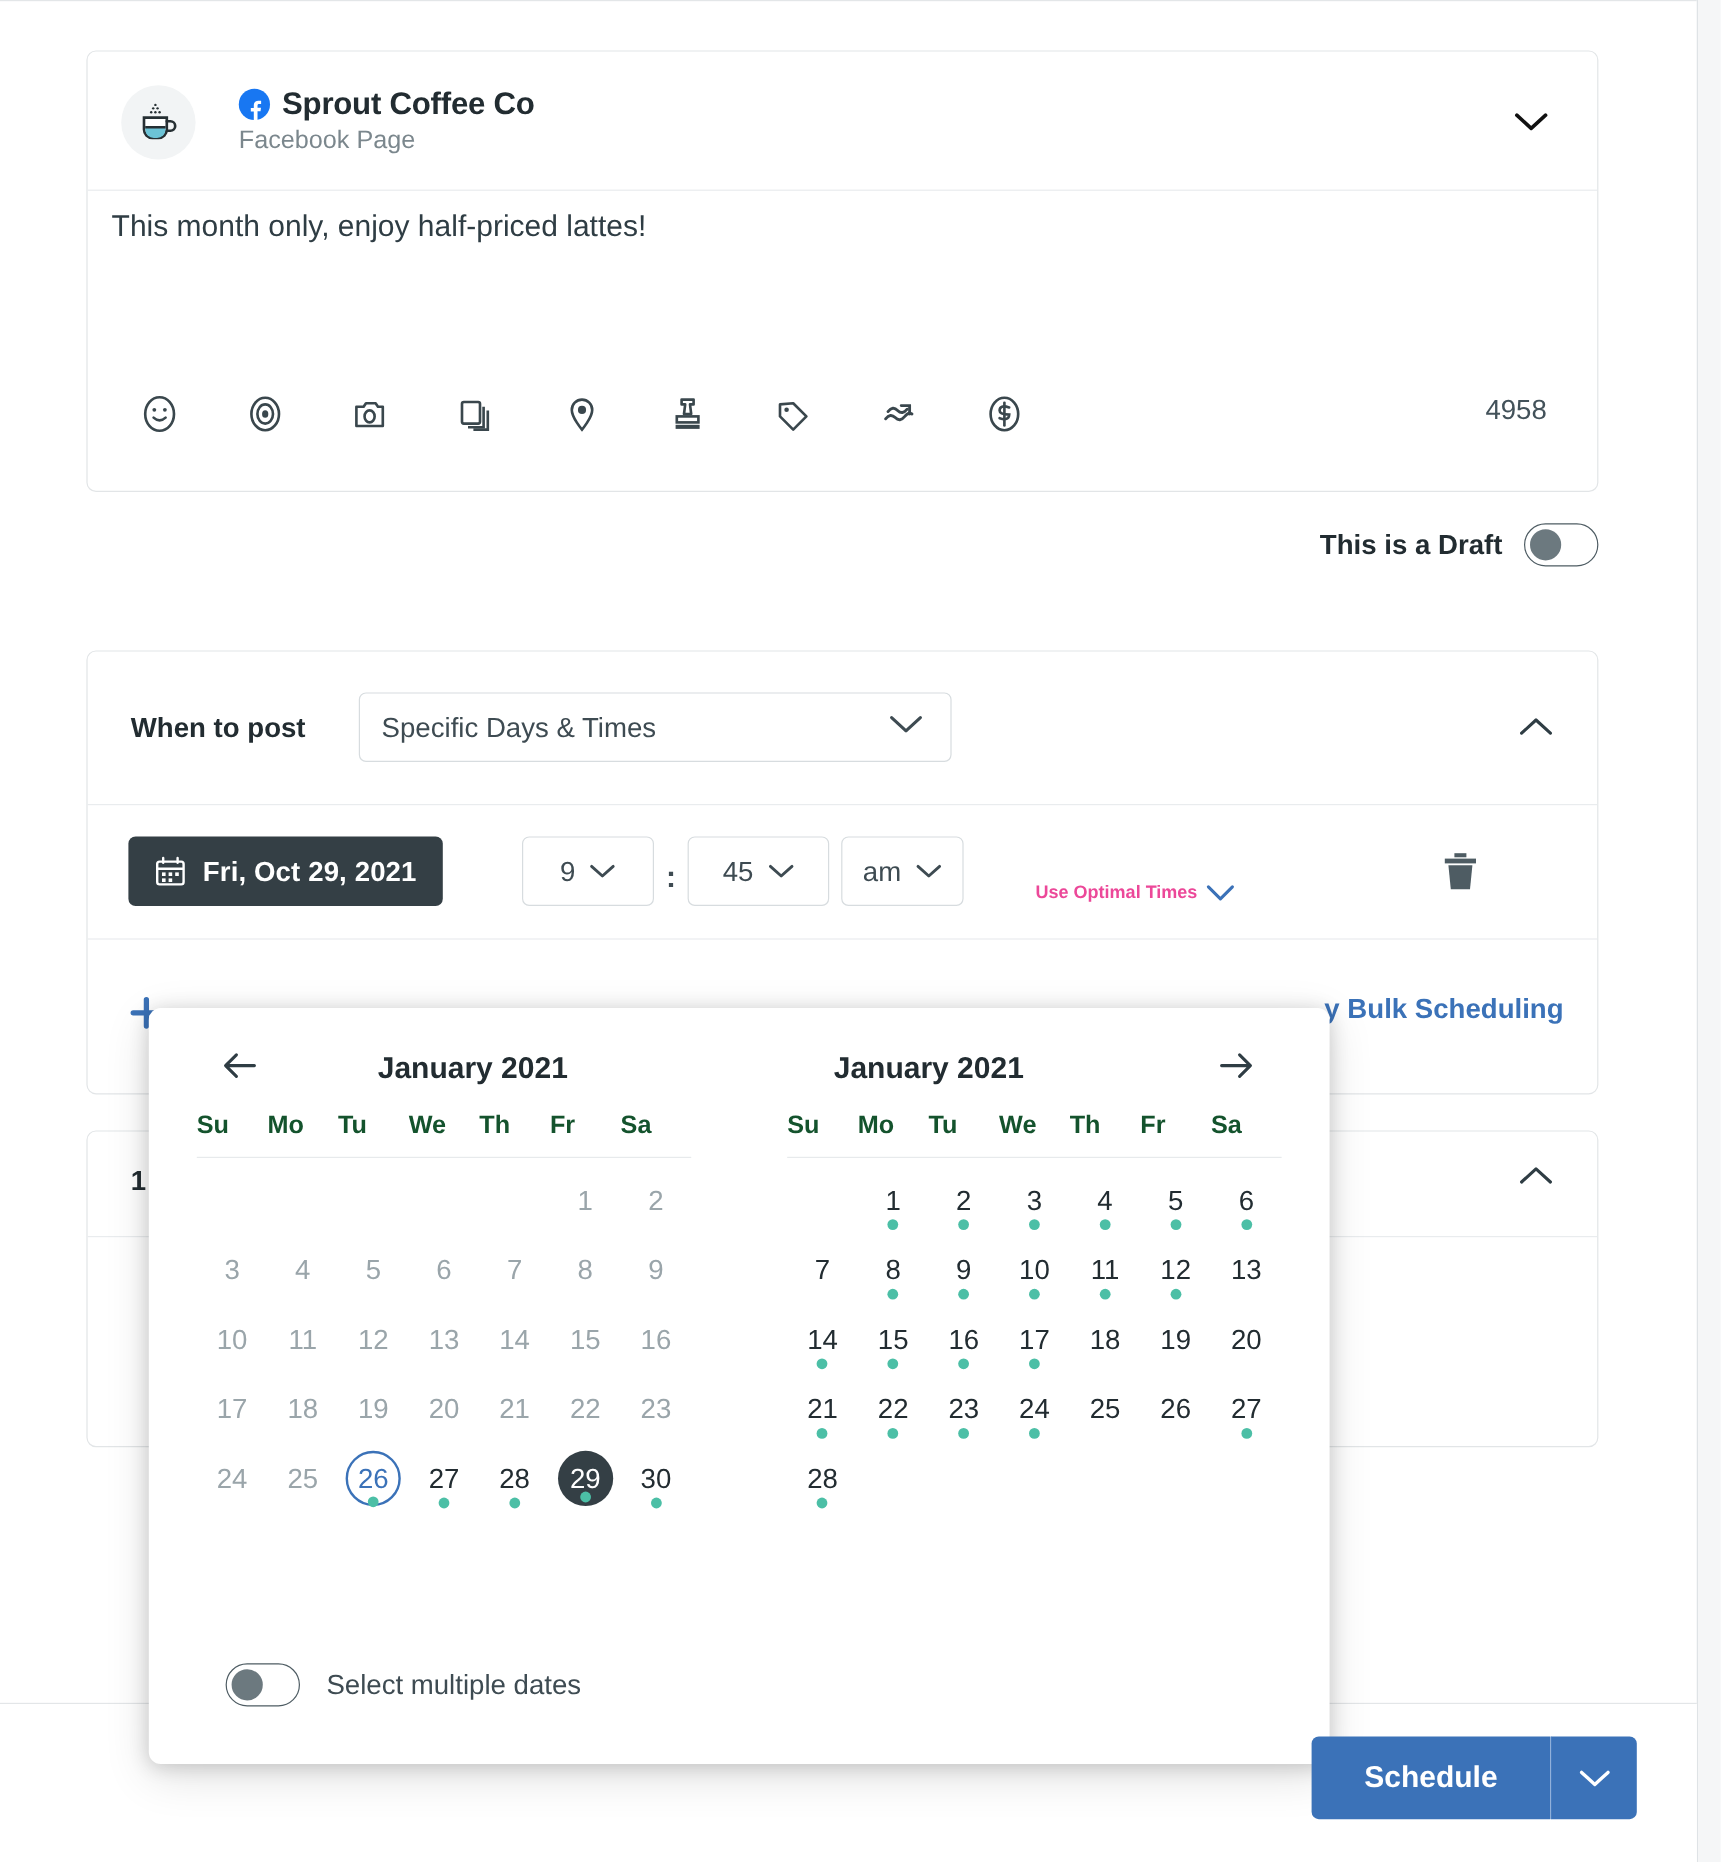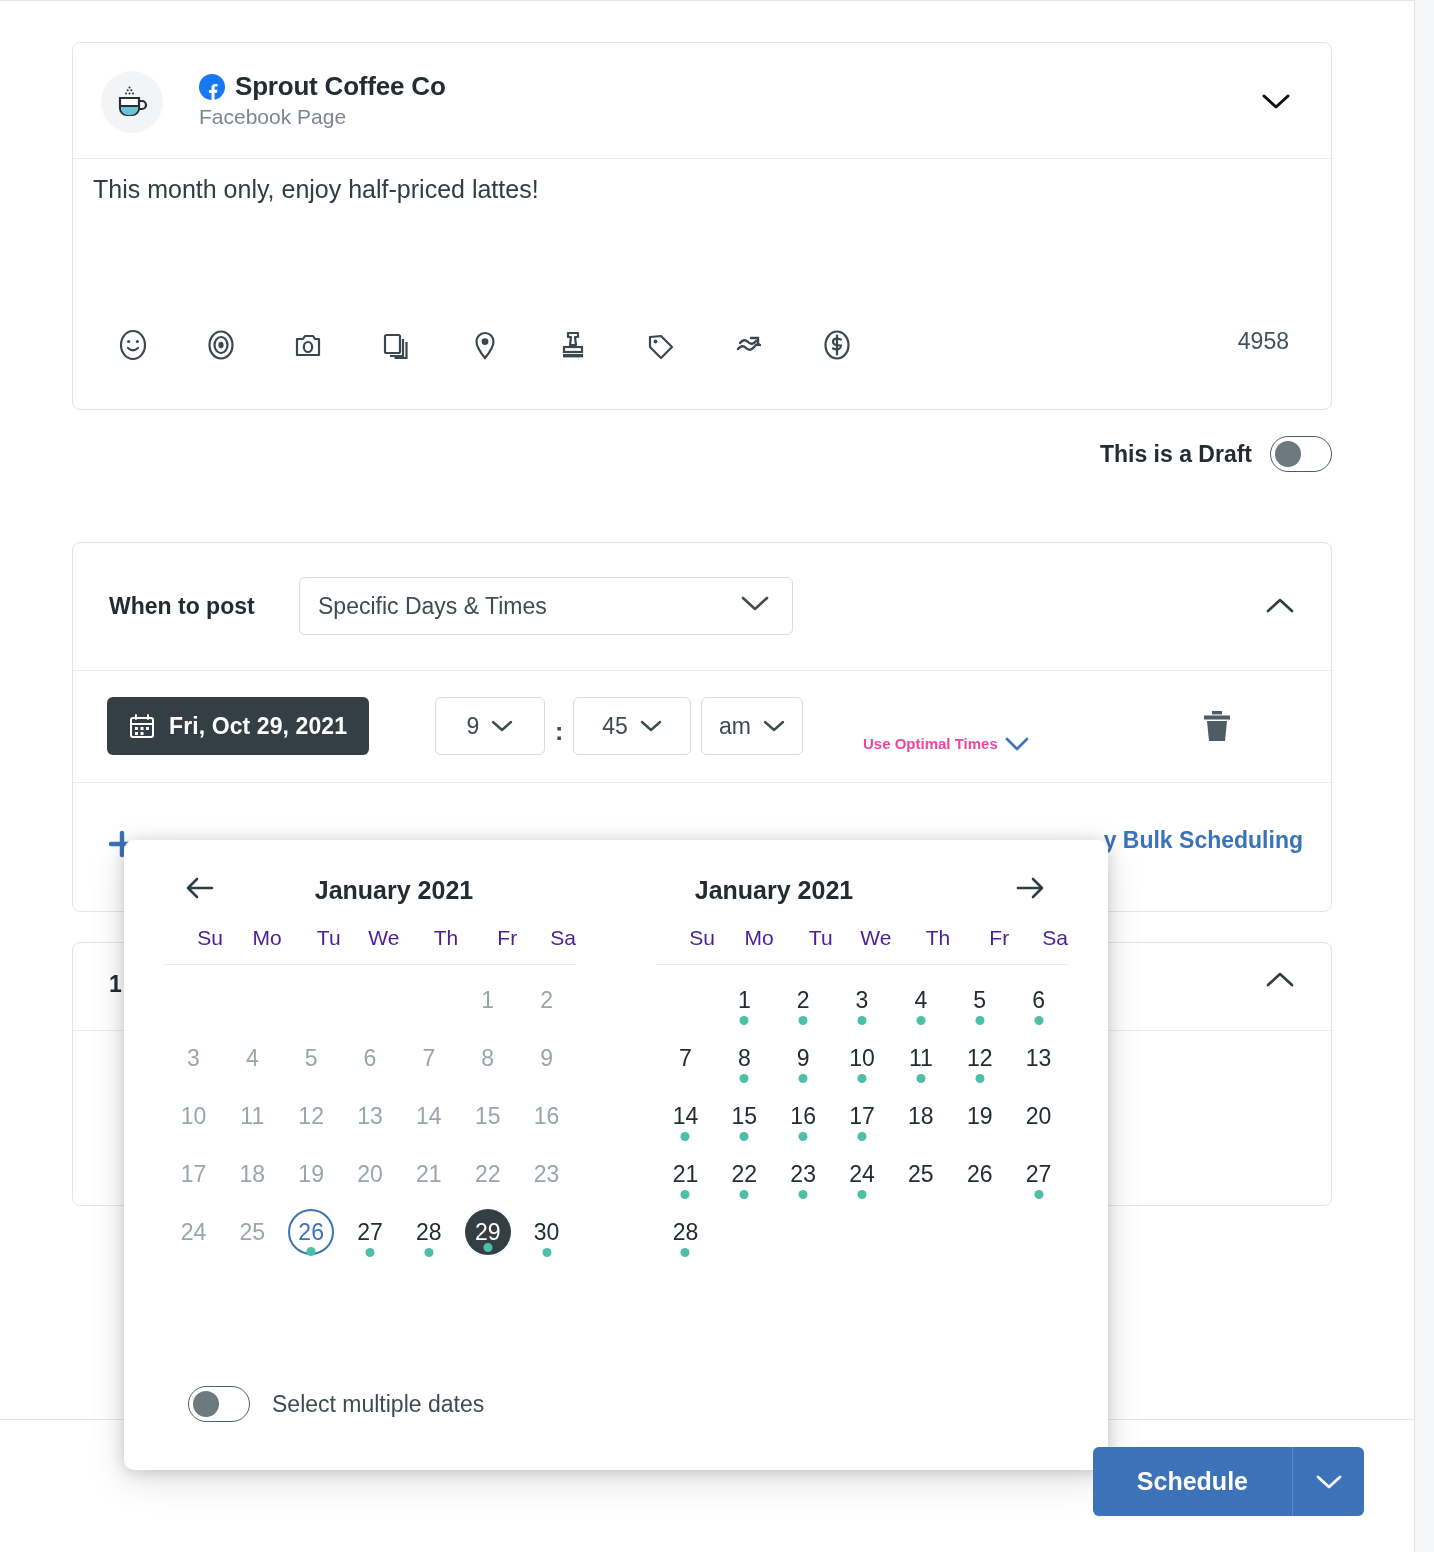--- a/index.html
+++ b/index.html
@@ -158,22 +158,22 @@
     position: absolute; top: 36px; font-size: 25px; font-weight: bold; color: #222c31;
     width: 330px; text-align: center;
   }
   #jan-title { left: 105px; }
   #feb-title { left: 485px; }
 
   .cal-grids { position: absolute; left: 0; top: 86px; width: 984px; display: flex; }
   .cal-month { width: 492px; padding: 0 40px; }
   .dow-row { display: flex; }
   .dow {
-    width: 60px; text-align: right; font-size: 21px; font-weight: normal;
-    color: #4c1d95; padding-bottom: 14px;
+    width: 60px; text-align: left; font-size: 21px; font-weight: bold;
+    color: #14532d; padding-bottom: 14px;
   }
   .dow-rule { height: 1px; background: #e7eaec; margin-bottom: 6px; }
   .week { display: flex; }
   .day {
     width: 60px; height: 58px; position: relative;
     display: flex; align-items: center; justify-content: center;
     font-size: 23px; color: #222c31; cursor: pointer;
   }
   .day.empty { cursor: default; }
   .day.disabled { color: #9aa5aa; cursor: default; }

